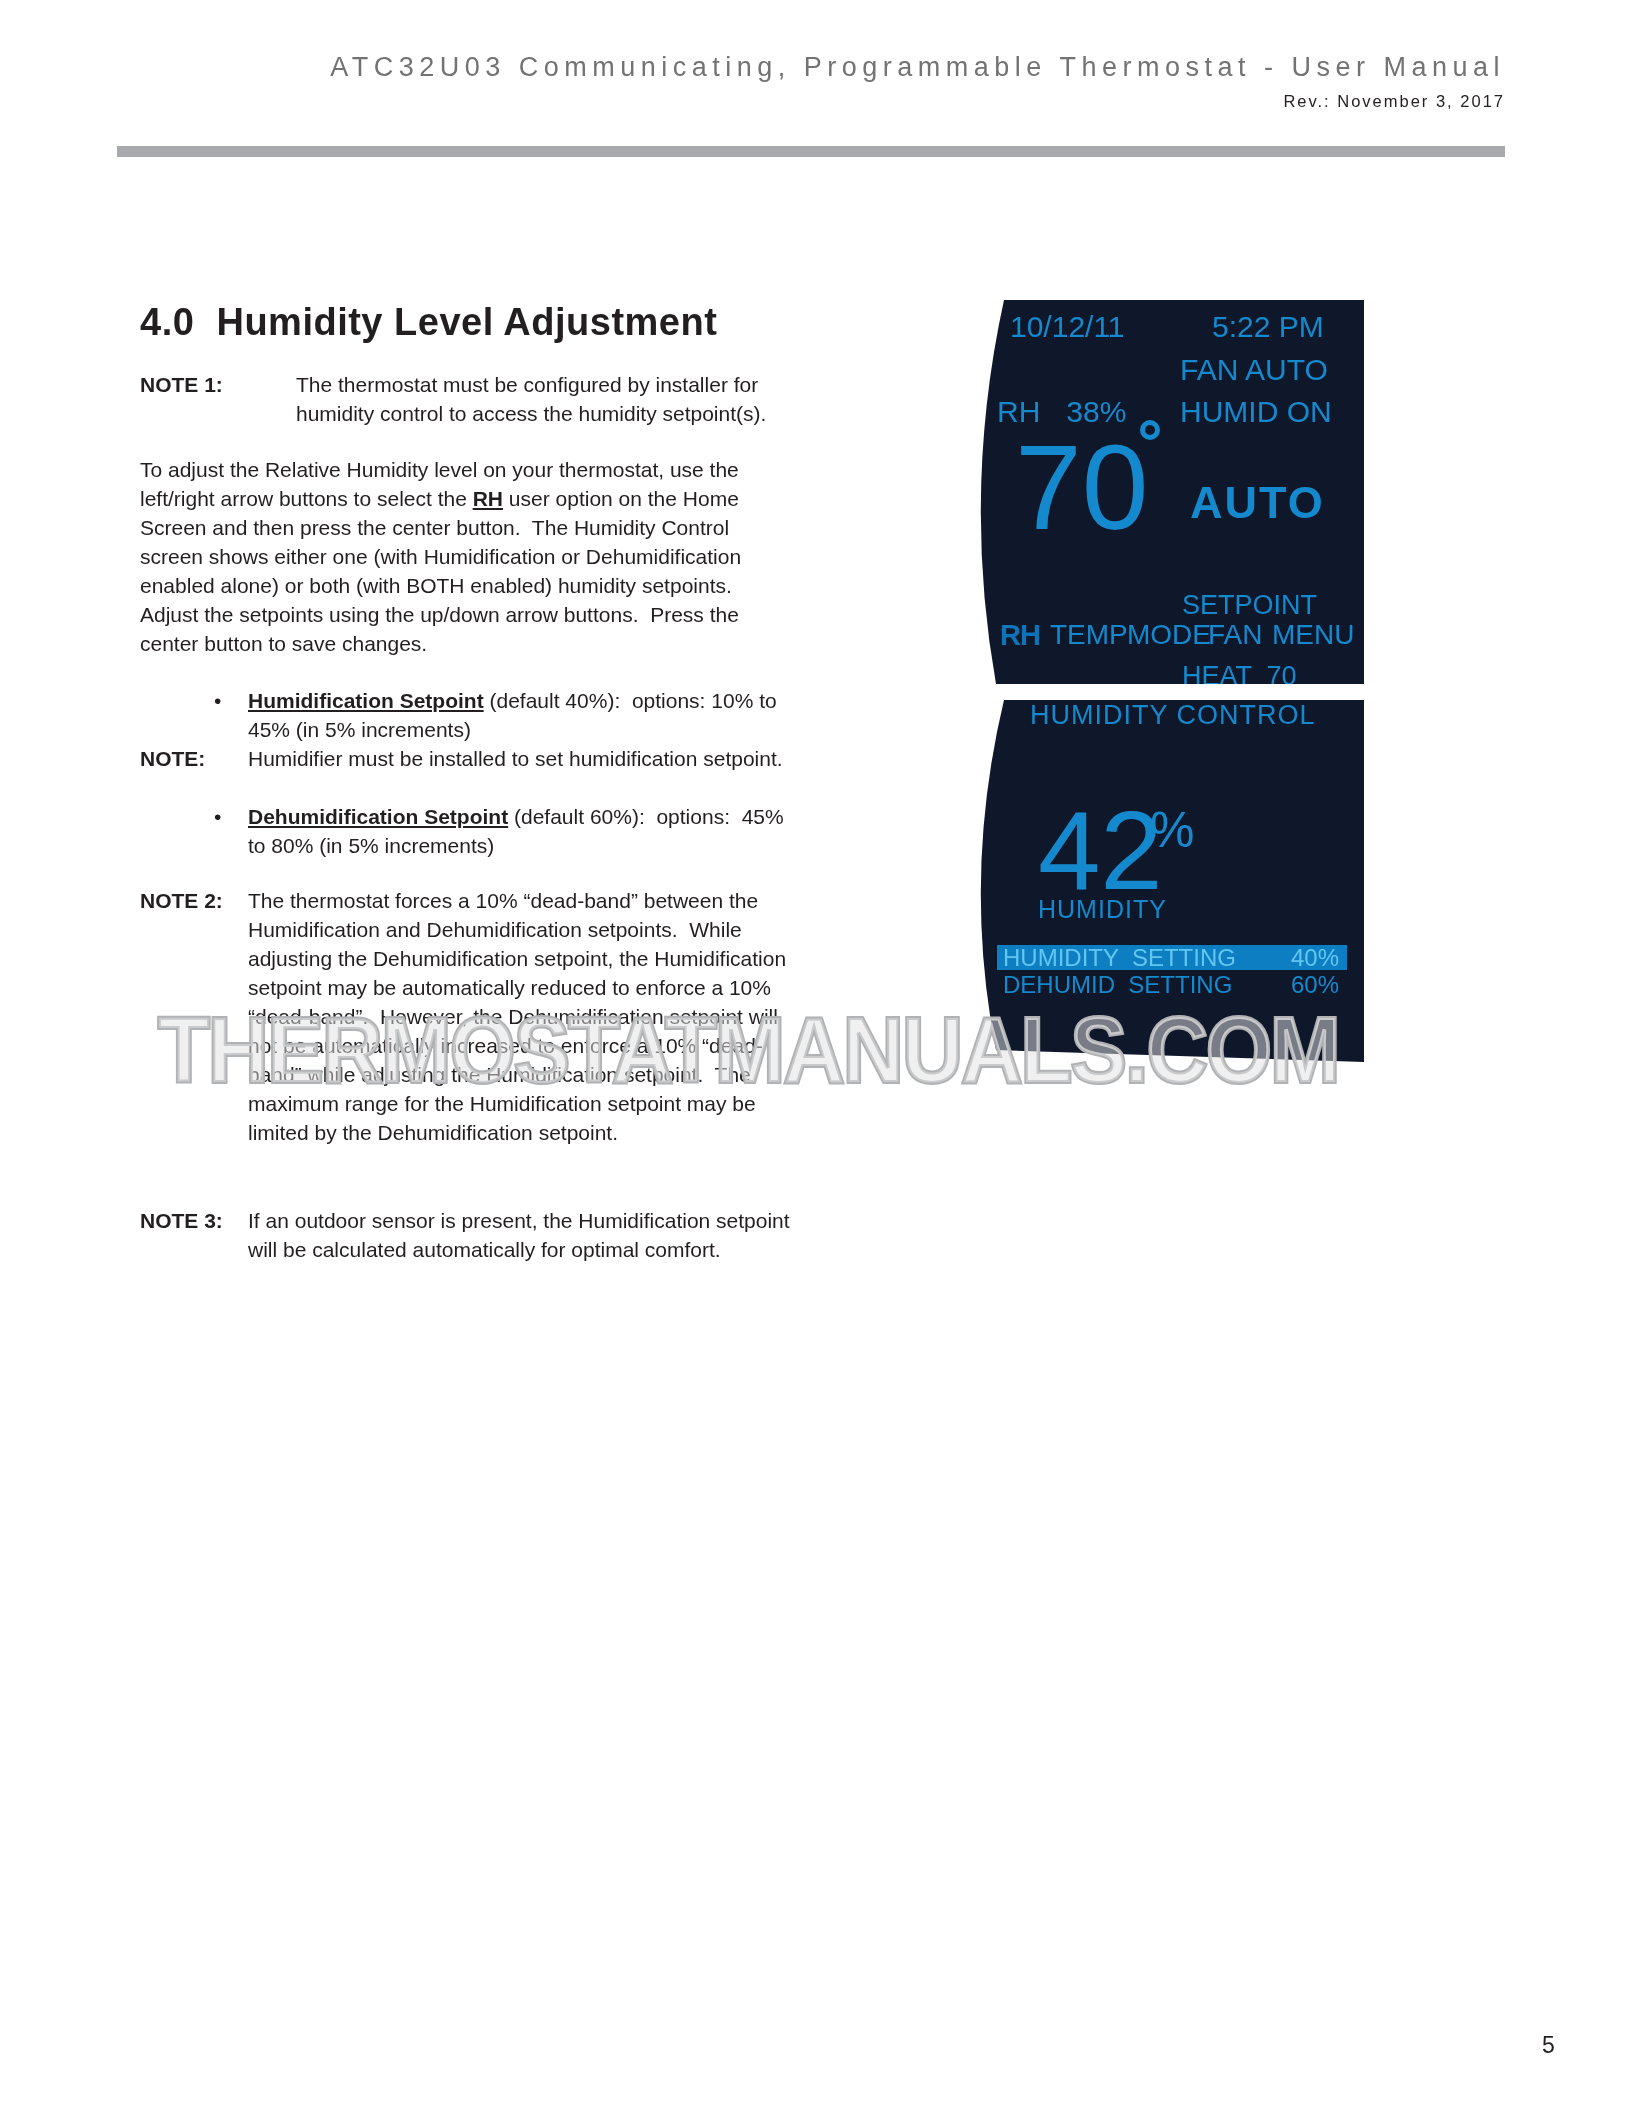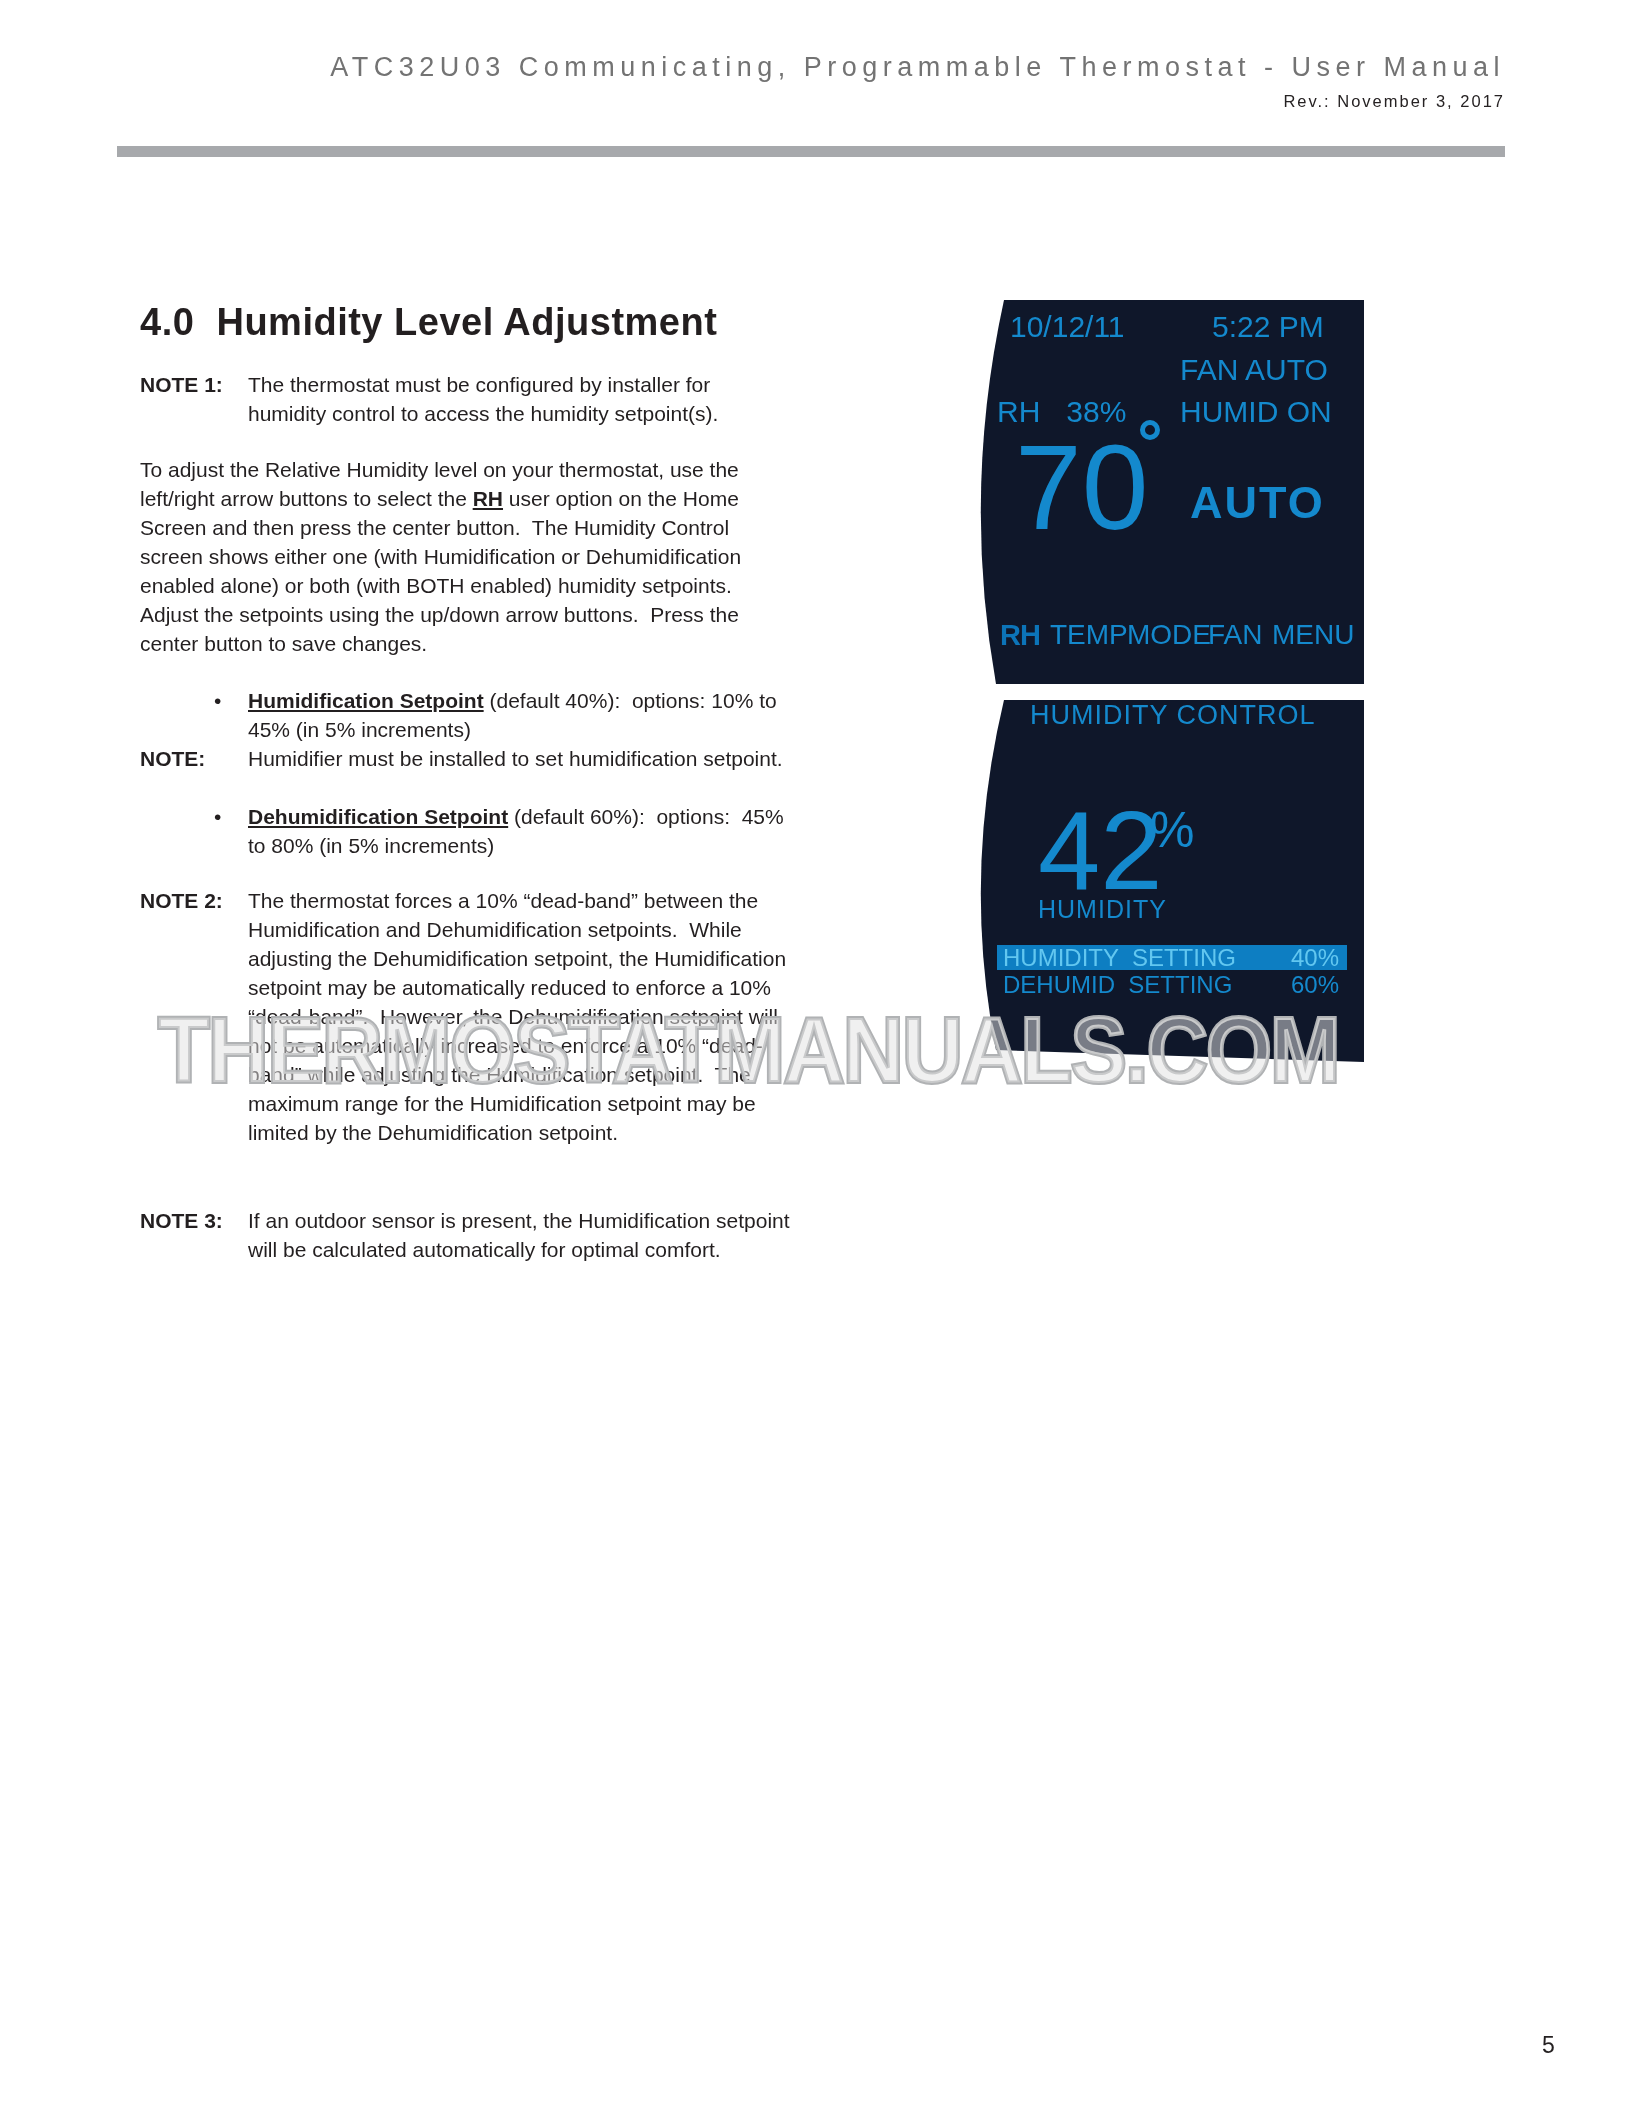--- a/index.html
+++ b/index.html
@@ -26,21 +26,21 @@
     background:#a7a9ac;
   }
 
   
   .content { position:absolute; left:140px; top:0; width:650px; font-size:21px; line-height:29px; }
   .content > div, .content > h1, .content > p { position:absolute; left:0; width:650px; }
   .section-heading { top:300px; font-size:38px; line-height:44px; font-weight:bold; letter-spacing:0.5px; width:700px !important; }
   .note { display:flex; }
   .note-label { flex:0 0 108px; font-weight:bold; }
   .note-body { flex:1; }
-  #note1 { top:370px; }
+  #note1 { top:370px;gap:48px; }
   #intro { top:455px; }
   .bullet { display:flex; }
   .bullet-marker { flex:0 0 34px; margin-left:74px; }
   .bullet-body { flex:1; }
   .bu { font-weight:bold; text-decoration:underline; }
   #bullet1 { top:686px; }
   #note-mid { top:744px; }
   #bullet2 { top:802px; }
   #note2 { top:886px; }
   #note3 { top:1206px; }
@@ -154,20 +154,25 @@
 
   <div class="screen" id="screen1">
     <span class="scr-abs s1-date">10/12/11</span>
     <span class="scr-abs s1-time">5:22 PM</span>
     <span class="scr-abs s1-fan">FAN AUTO</span>
     <span class="scr-abs s1-rh"><span>RH</span><span class="s1-rhval">38%</span></span>
     <span class="scr-abs s1-humid">HUMID ON</span>
     <span class="scr-abs s1-temp">70</span>
     <span class="scr-abs s1-deg"></span>
     <span class="scr-abs s1-mode">AUTO</span>
+    <div class="scr-abs s1-sp pre">
+      <div>SETPOINT</div>
+      <div>HEAT  70</div>
+      <div>COOL 78</div>
+    </div>
     <div class="scr-abs s1-menu">
       <span class="menu-item menu-rh">RH</span>
       <span class="menu-item menu-temp">TEMP</span>
       <span class="menu-item menu-mode">MODE</span>
       <span class="menu-item menu-fan">FAN</span>
       <span class="menu-item menu-menu">MENU</span>
     </div>
   </div>
 
   <div class="screen" id="screen2">

